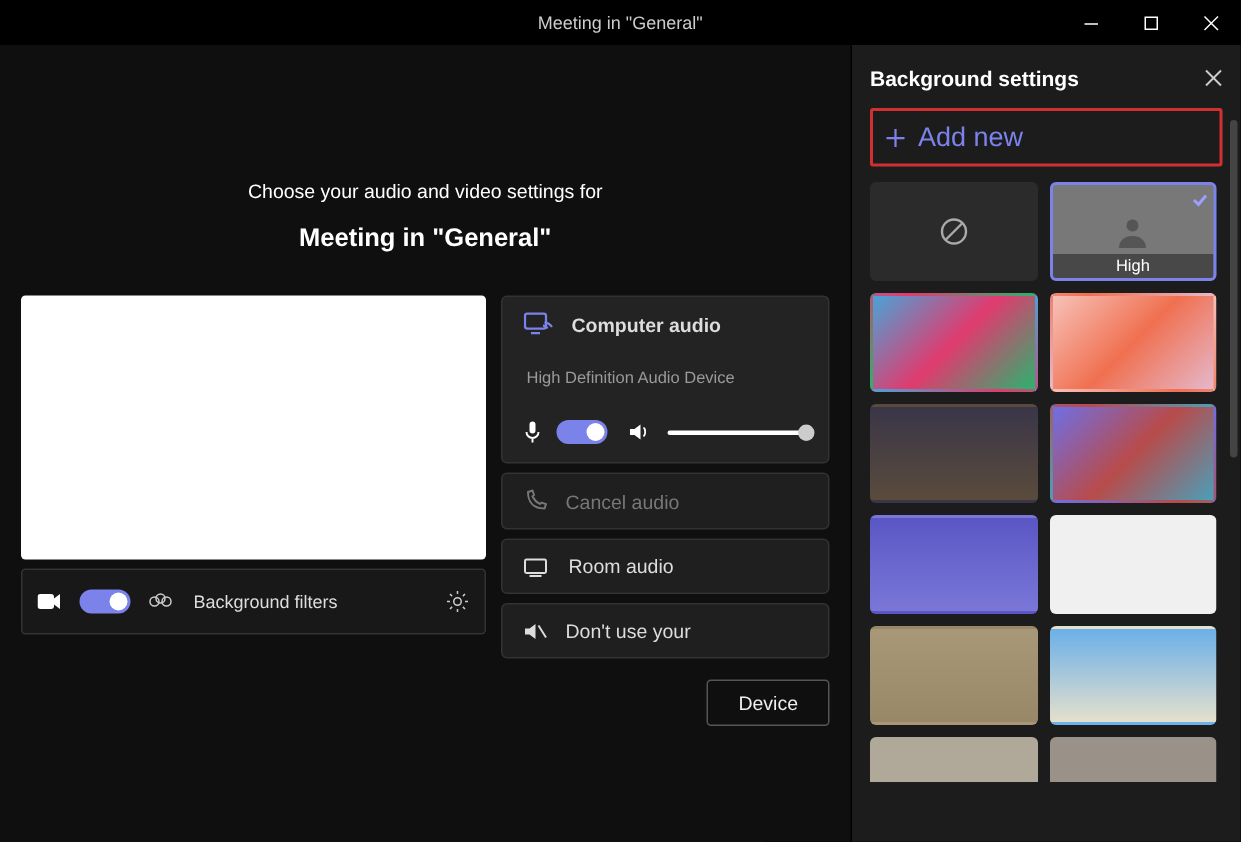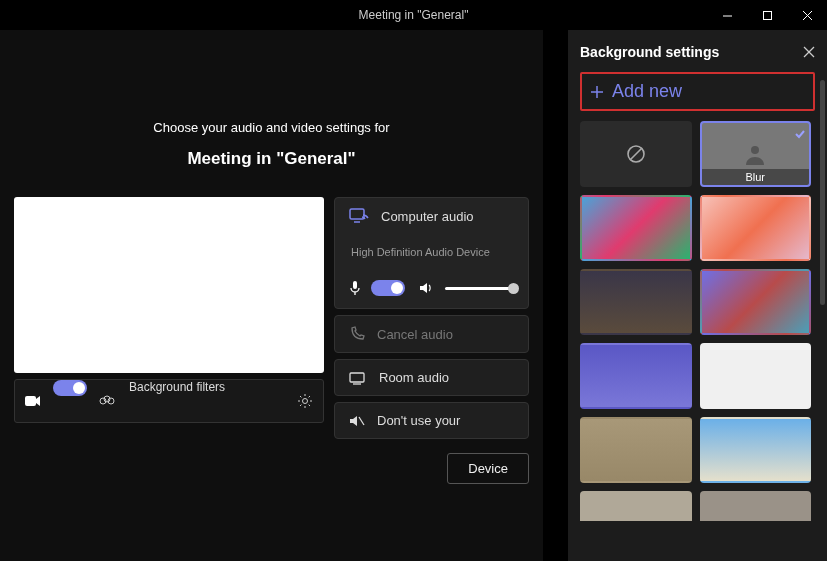--- a/index.html
+++ b/index.html
@@ -10,38 +10,38 @@
   .win-btn { width: 40px; height: 30px; display: flex; align-items: center; justify-content: center; cursor: pointer; }
   .win-btn svg { stroke: #fff; fill: none; }
   .content { display: flex; height: 531px; }
   .left-pane { flex: 1; background: #0f0f0f; padding: 0 14px; position: relative; display:flex; flex-direction:column; }
   .center-text { text-align: center; margin-top: 90px; }
   .subtitle { font-size: 13px; color: #ffffff; }
   .meeting-name { font-size: 17px; font-weight: 600; margin-top: 14px; color: #fff; }
   .lower-row { display: flex; gap: 10px; margin-top: 28px; }
   .video-col { width: 310px; }
   .video-preview { width: 310px; height: 176px; background: #fff; border-radius: 3px; }
-  .video-controls { height: 44px; background: #181818; border-radius: 3px; margin-top: 6px; display: flex; padding: 0 10px; gap: 12px; border:1px solid #333; }
+  .video-controls { height: 44px; background: #181818; border-radius: 3px; margin-top: 6px; display: flex; align-items: center; padding: 0 10px; gap: 12px; border:1px solid #333; }
   .ic { display:flex; align-items:center; justify-content:center; }
   .toggle { width: 34px; height: 16px; border-radius: 8px; background: #7b83eb; position: relative; cursor: pointer; }
   .toggle::after { content:""; position:absolute; right:2px; top:2px; width:12px; height:12px; border-radius:50%; background:#fff; }
   .bg-filters-label { font-size: 12px; color: #ddd; margin-left: 2px; }
   .audio-col { flex: 1; display: flex; flex-direction: column; gap: 6px; }
   .audio-card { background: #1f1f1f; border: 1px solid #333; border-radius: 4px; padding: 10px 14px; display:flex; align-items:center; gap:12px; font-size:13px; color:#ddd; cursor:pointer; }
   .audio-card.disabled { color:#777; cursor:default; }
   .computer-audio-card { flex-direction: column; align-items: stretch; padding: 10px 14px 12px 14px; background: #232323; }
   .ca-top { display:flex; align-items:center; gap:12px; }
-  .ca-title { font-weight:400; font-size:13px; }
+  .ca-title { font-weight:700; font-size:13px; }
   .ca-device { font-size:11px; color:#9a9a9a; margin-top:10px; margin-left:2px; }
   .ca-controls { display:flex; align-items:center; gap:10px; margin-top:10px; }
   .volume-track { flex:1; height:3px; background:#fff; border-radius:2px; position:relative; cursor:pointer; }
   .volume-thumb { position:absolute; right:-5px; top:-4px; width:11px; height:11px; border-radius:50%; background:#ccc; }
   .cancel-row { display:flex; justify-content:flex-end; margin-top:14px; }
   .cancel-btn { padding:7px 20px; border:1px solid #555; border-radius:3px; background:transparent; font-size:13px; color:#eee; cursor:pointer; }
-  .right-pane { width: 260px; background:#1c1c1c; border-left:1px solid #000; padding: 14px 12px 0 12px; position:relative;margin-left:24px; }
+  .right-pane { width: 260px; background:#1c1c1c; border-left:1px solid #000; padding: 14px 12px 0 12px; position:relative; }
   .rp-header { display:flex; align-items:center; justify-content:space-between; margin-bottom:12px; }
   .rp-title { font-size:14px; font-weight:600; }
   .addnew-wrap { border:2px solid #d03030; border-radius:2px; padding:3px 6px; margin-bottom:10px; }
   .addnew { display:flex; align-items:center; gap:8px; color:#7b83eb; font-size:18px; padding:4px 2px; cursor:pointer; }
   .bg-grid { display:grid; grid-template-columns: 1fr 1fr; gap:8px; overflow-y:auto; height: 400px; padding-right:4px; }
   .bg-tile { height:66px; border-radius:4px; background:#444; position:relative; cursor:pointer; border:2px solid transparent; overflow:hidden; }
   .bg-tile.selected { border-color:#7b83eb; }
   .tile-none { background:#2b2b2b; display:flex; align-items:center; justify-content:center; }
   .tile-blur { background:#787878; display:flex; align-items:center; justify-content:center; }
   .tile-blur-label { position:absolute; bottom:0; left:0; right:0; text-align:center; background:rgba(0,0,0,0.4); font-size:11px; padding:2px 0; }
@@ -224,21 +224,21 @@
       <div class="bg-tile tile-blur selected">
         <svg width="26" height="26" viewBox="0 0 26 26" fill="#555">
             <circle cx="13" cy="9" r="4"></circle>
             <path d="M4 24c0-5 4-8 9-8s9 3 9 8z"></path>
           </svg>
         <span class="tile-check">
           <svg width="12" height="12" viewBox="0 0 12 12" stroke="#9aa0ff" stroke-width="2" fill="none">
               <path d="M2 6l3 3 5-6"></path>
             </svg>
         </span>
-        <div class="tile-blur-label">Blur</div>
+        <div class="tile-blur-label">High</div>
       </div>
       <div class="bg-tile g1"></div>
       <div class="bg-tile g2"></div>
       <div class="bg-tile g3"></div>
       <div class="bg-tile g4"></div>
       <div class="bg-tile g5"></div>
       <div class="bg-tile g6"></div>
       <div class="bg-tile g7"></div>
       <div class="bg-tile g8"></div>
       <div class="bg-tile g9"></div>

